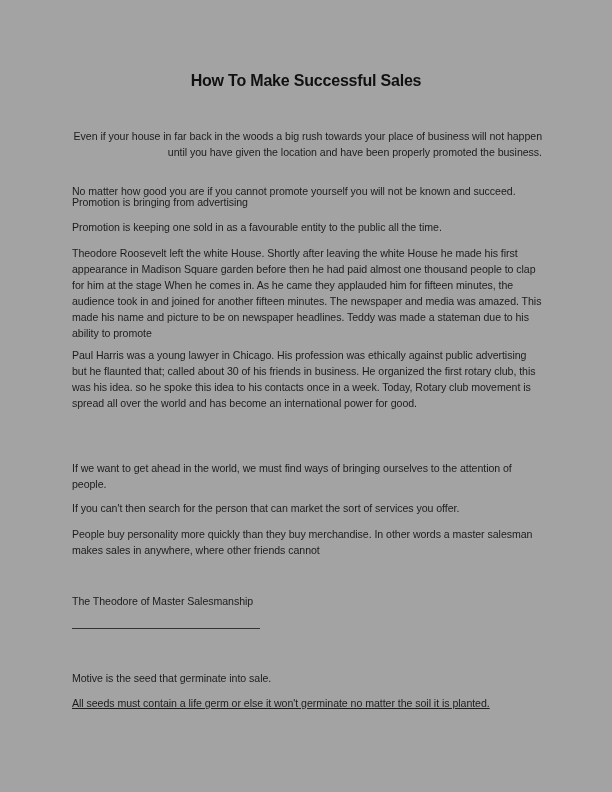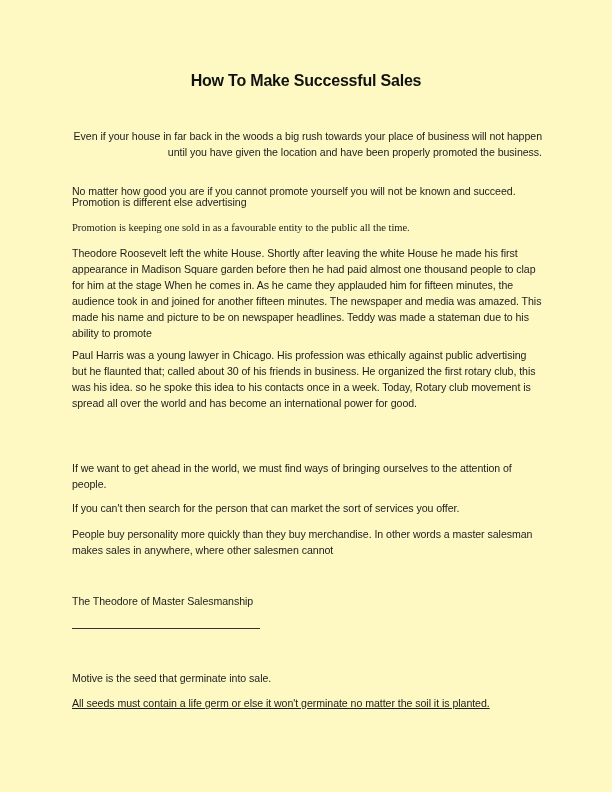--- a/index.html
+++ b/index.html
@@ -12,21 +12,21 @@
       height: 792px;
       position: relative;
       overflow: hidden;
       font-family: "Liberation Sans", "DejaVu Sans", sans-serif;
       color: #1a1a1a;
     }
     .page {
       position: absolute;
       left: 0; top: 0;
       width: 612px; height: 792px;
-      background: #fef9c3;
+      background: #a3a3a3;
     }
     .title {
       position: absolute;
       left: 0; top: 72px;
       width: 612px;
       text-align: center;
       font-size: 16px;
       font-weight: bold;
       letter-spacing: -0.2px;
       color: #111111;
@@ -52,26 +52,26 @@
     }
   </style>
 </head>
 <body>
 
 <div class="page">
   <h1 class="title">How To Make Successful Sales</h1>
 
   <p class="para" style="top:129px;text-align:right;">Even if your house in far back in the woods a big rush towards your place of business will not happen until you have given the location and have been properly promoted the business.</p>
   <p class="para" style="top:184px;">No matter how good you are if you cannot promote yourself you will not be known and succeed.</p>
-  <p class="para" style="top:195px;">Promotion is different else advertising</p>
-  <p class="para" style="top:220px;font-family:Liberation Serif, serif;">Promotion is keeping one sold in as a favourable entity to the public all the time.</p>
+  <p class="para" style="top:195px;">Promotion is bringing from advertising</p>
+  <p class="para" style="top:220px;">Promotion is keeping one sold in as a favourable entity to the public all the time.</p>
   <p class="para" style="top:246px;">Theodore Roosevelt left the white House. Shortly after leaving the white House he made his first appearance in Madison Square garden before then he had paid almost one thousand people to clap for him at the stage When he comes in. As he came they applauded him for fifteen minutes, the audience took in and joined for another fifteen minutes. The newspaper and media was amazed. This made his name and picture to be on newspaper headlines. Teddy was made a stateman due to his ability to promote</p>
   <p class="para" style="top:348px;">Paul Harris was a young lawyer in Chicago. His profession was ethically against public advertising but he flaunted that; called about 30 of his friends in business. He organized the first rotary club, this was his idea. so he spoke this idea to his contacts once in a week. Today, Rotary club movement is spread all over the world and has become an international power for good.</p>
   <p class="para" style="top:461px;">If we want to get ahead in the world, we must find ways of bringing ourselves to the attention of people.</p>
   <p class="para" style="top:501px;">If you can't then search for the person that can market the sort of services you offer.</p>
-  <p class="para" style="top:527px;">People buy personality more quickly than they buy merchandise. In other words a master salesman makes sales in anywhere, where other salesmen cannot</p>
+  <p class="para" style="top:527px;">People buy personality more quickly than they buy merchandise. In other words a master salesman makes sales in anywhere, where other friends cannot</p>
   <p class="para" style="top:594px;">The Theodore of Master Salesmanship</p>
 
   <div class="rule"></div>
 
   <p class="para" style="top:671px;">Motive is the seed that germinate into sale.</p>
   <p class="para" style="top:696px;text-decoration:underline;">All seeds must contain a life germ or else it won't germinate no matter the soil it is planted.</p>
 </div>
 
 </body></html>

